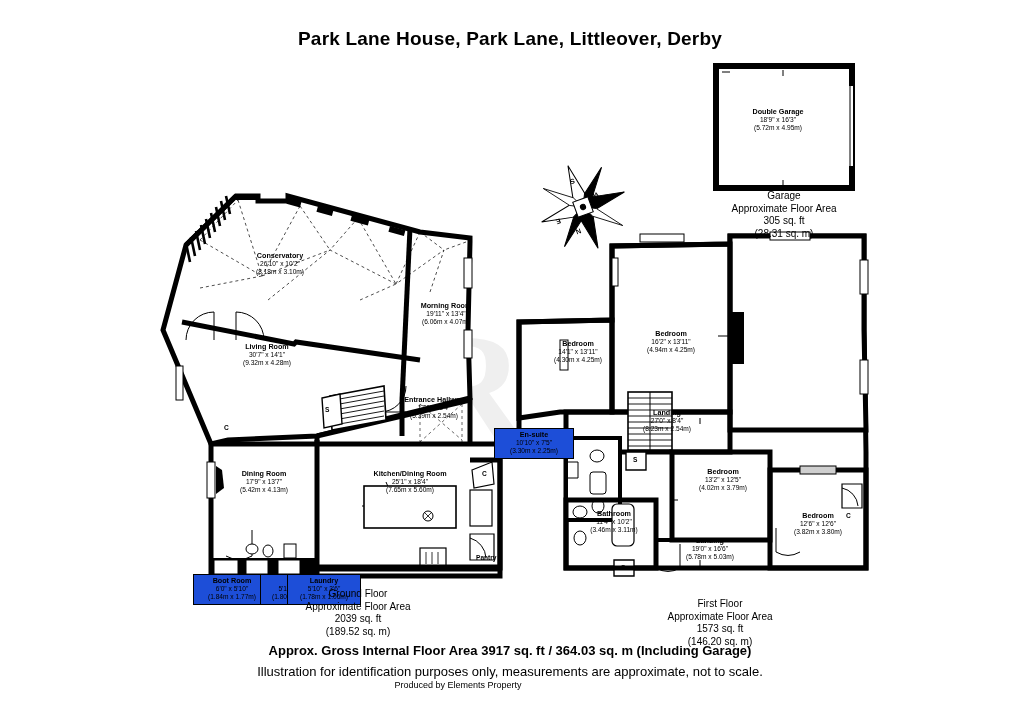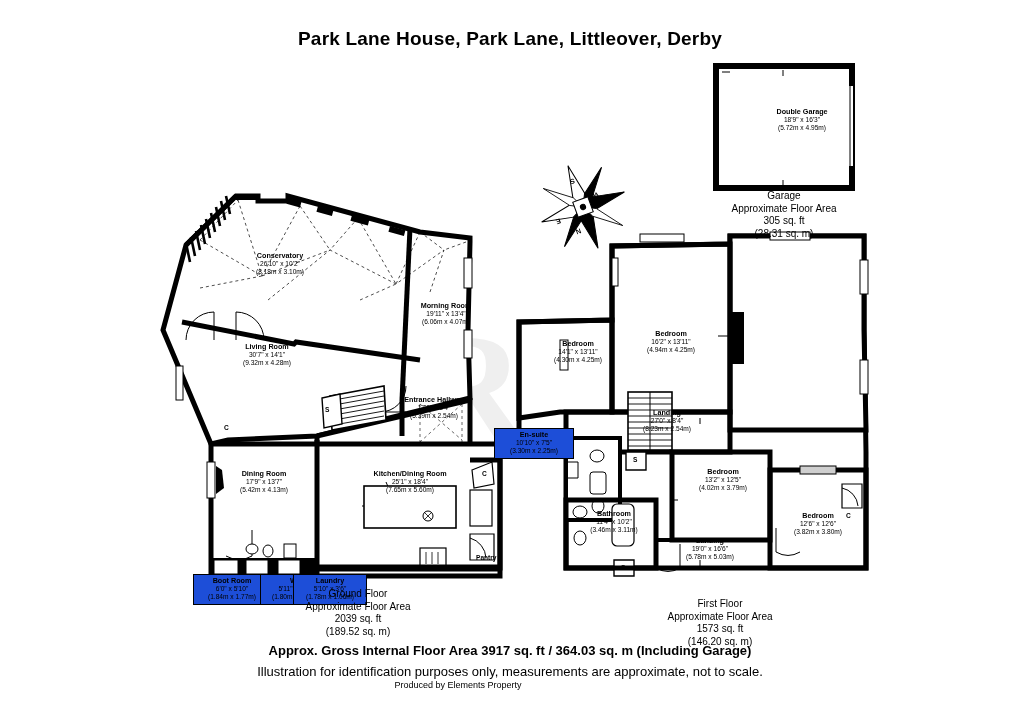--- a/index.html
+++ b/index.html
@@ -294,21 +294,21 @@
       </g>
 
     </g>
   </svg>
 
   <div class="tiny" style="left:570px; top:178px; transform:rotate(160deg); font-size:7px;">S</div>
   <div class="tiny" style="left:592px; top:192px; transform:rotate(160deg); font-size:7px;">W</div>
   <div class="tiny" style="left:556px; top:218px; transform:rotate(160deg); font-size:7px;">E</div>
   <div class="tiny" style="left:576px; top:228px; transform:rotate(160deg); font-size:7px;">N</div>
 
-  <div class="lbl" style="left:714px; top:108px; width:128px;margin-left:24px;">
+  <div class="lbl" style="left:714px; top:108px; width:128px;">
     <span class="nm">Double Garage</span>
     <span class="dim">18'9" x 16'3"</span>
     <span class="dim">(5.72m x 4.95m)</span>
   </div>
 
   <div class="area-block" style="left:704px; top:190px; width:160px;">
     <span class="ttl">Garage</span>
     <span class="ln">Approximate Floor Area</span>
     <span class="ln">305 sq. ft</span>
     <span class="ln">(28.31 sq. m)</span>
@@ -355,21 +355,21 @@
     <span class="dim">6'0" x 5'10"</span>
     <span class="dim">(1.84m x 1.77m)</span>
   </div>
 
   <div class="lbl boxed" style="left:260px; top:574px; width:62px;">
     <span class="nm">WC</span>
     <span class="dim">5'11" x 3'11"</span>
     <span class="dim">(1.80m x 1.19m)</span>
   </div>
 
-  <div class="lbl boxed" style="left:293px; top:574px; width:64px;">
+  <div class="lbl boxed" style="left:287px; top:574px; width:64px;">
     <span class="nm">Laundry</span>
     <span class="dim">5'10" x 3'6"</span>
     <span class="dim">(1.78m x 1.06m)</span>
   </div>
 
   <div class="tiny" style="left:325px; top:406px;">S</div>
   <div class="tiny" style="left:224px; top:424px;">C</div>
   <div class="tiny" style="left:482px; top:470px;">C</div>
   <div class="tiny" style="left:476px; top:554px;">Pantry</div>
 

